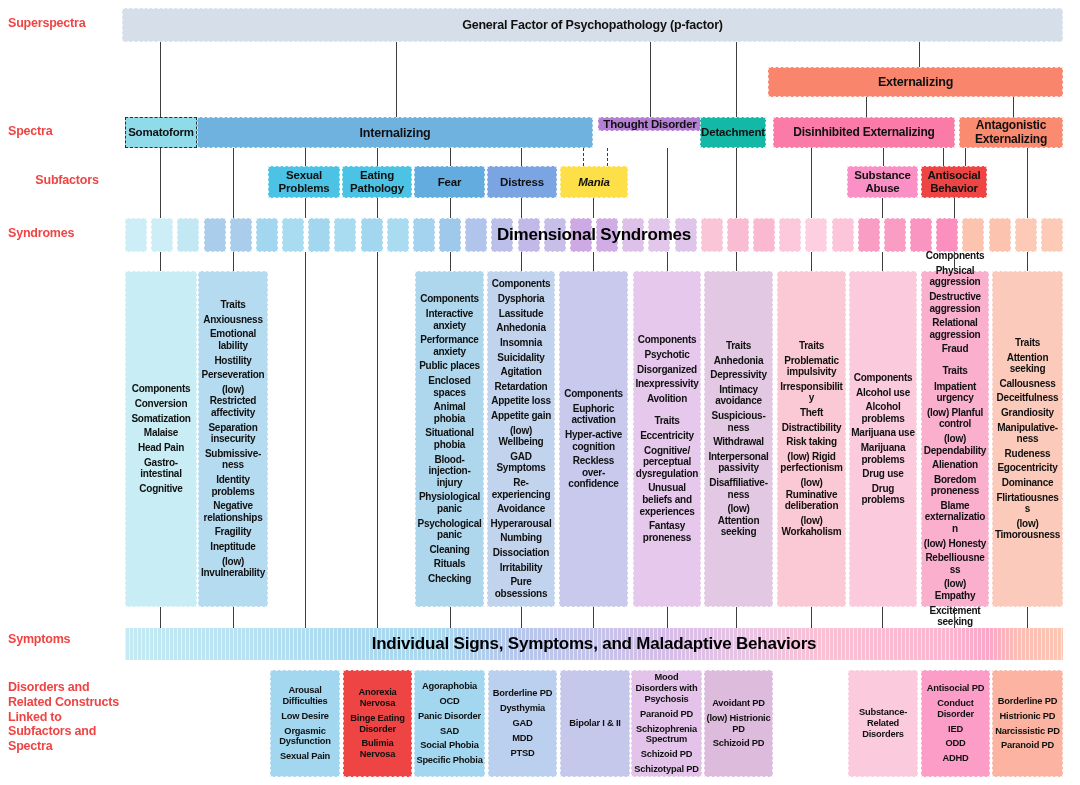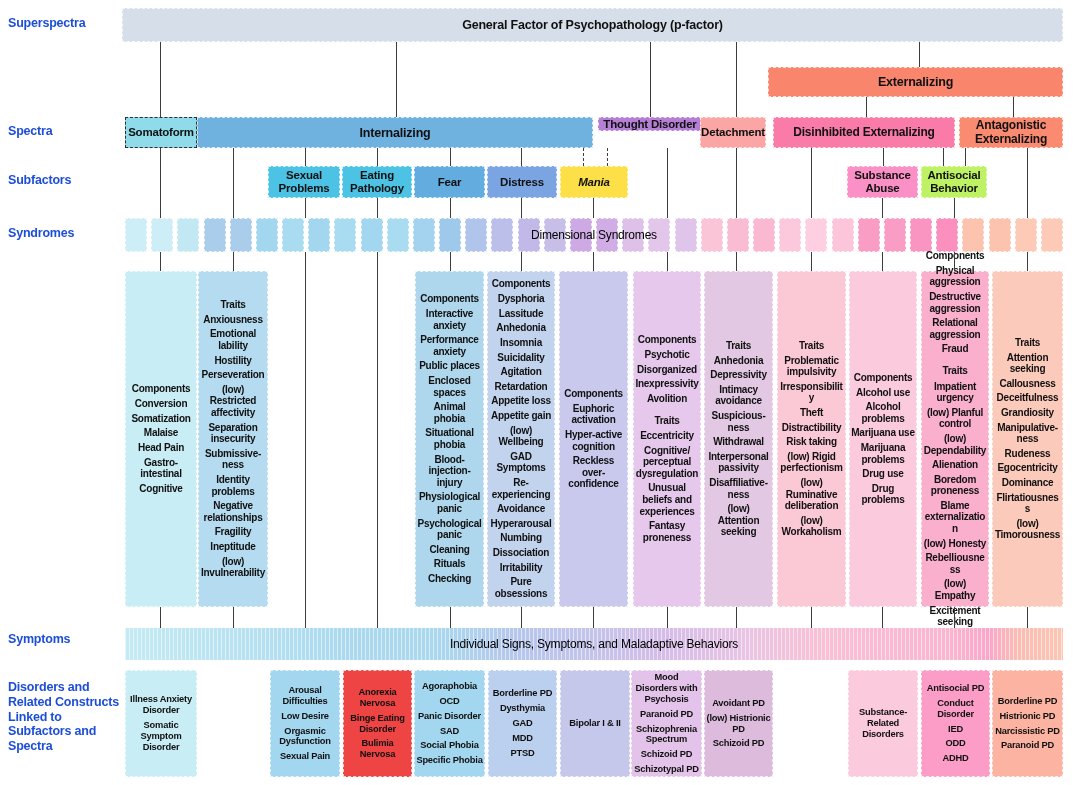--- a/index.html
+++ b/index.html
@@ -2,54 +2,54 @@
 <html><head>
 <meta charset="utf-8">
 <style>
   html,body{margin:0;padding:0;background:#ffffff;}
   #diagram{
     position:relative;width:1080px;height:785px;background:#fff;overflow:hidden;
     font-family:"Liberation Sans","DejaVu Sans",sans-serif;color:#111;
   }
   
   .lbl{position:absolute;left:8px;width:118px;font-weight:bold;font-size:12.5px;
-       line-height:1.18;letter-spacing:-0.2px;color:#1d4ed8;}
-  .lbl-superspectra{top:16px;} .lbl-spectra{top:124px;} .lbl-subfactors{top:173px;}
+       line-height:1.18;letter-spacing:-0.2px;color:#ef4444;}
+  .lbl-superspectra{top:16px;} .lbl-spectra{top:124px;} .lbl-subfactors{top:173px;text-align:center;}
   .lbl-syndromes{top:226px;} .lbl-components{top:266px;} .lbl-symptoms{top:632px;}
   .lbl-disorders{top:680px;}
   
   .bx{position:absolute;display:flex;align-items:center;justify-content:center;
       text-align:center;font-weight:bold;color:#101010;box-sizing:border-box;
       border:1px dashed rgba(255,255,255,.75);font-size:11.5px;line-height:1.12;
       letter-spacing:-0.2px;padding:1px 2px;}
   .nowrap{white-space:nowrap;}
   .blackdash{border:1.6px dashed #2e2e2e;}
   
   .b-pfactor{left:122px;top:8px;width:941px;height:34px;background:#d6dfe9;font-size:12.5px;}
   .b-ext{left:768px;top:67px;width:295px;height:30px;background:#f9856c;font-size:12.5px;}
   .b-somatoform{left:125px;top:117px;width:72px;height:31px;background:#8fdbe9;}
   .b-internalizing{left:197px;top:117px;width:396px;height:31px;background:#6fb2df;font-size:12.5px;}
   .b-td{left:598px;top:117px;width:104px;height:14px;background:#b57fd5;}
-  .b-detach{left:700px;top:117px;width:66px;height:31px;background:#fca5a5;}
+  .b-detach{left:700px;top:117px;width:66px;height:31px;background:#14b8a6;}
   .b-disinhib{left:773px;top:117px;width:182px;height:31px;background:#fa7ba7;font-size:12px;}
   .b-antag{left:959px;top:117px;width:104px;height:31px;background:#fa8a70;font-size:12px;}
   
   .b-sexual{left:268px;top:166px;width:72px;height:32px;background:#4cc3e5;}
   .b-eating{left:342px;top:166px;width:70px;height:32px;background:#4cc3e5;}
   .b-fear{left:414px;top:166px;width:71px;height:32px;background:#62ace0;}
   .b-distress{left:487px;top:166px;width:70px;height:32px;background:#7ba5e2;}
   .b-mania{left:560px;top:166px;width:68px;height:32px;background:#fde047;font-style:italic;}
   .b-subst{left:847px;top:166px;width:71px;height:32px;background:#fa90c5;}
-  .b-antisoc{left:921px;top:166px;width:66px;height:32px;background:#bef264;}
+  .b-antisoc{left:921px;top:166px;width:66px;height:32px;background:#ef4444;}
   
   .syn-band{position:absolute;left:125px;top:218px;width:938px;height:34px;}
   .syn-sq{position:absolute;top:0;width:22px;height:34px;box-sizing:border-box;
           border:1px dashed rgba(255,255,255,.8);}
   .band-label{position:absolute;left:0;top:0;width:100%;height:100%;display:flex;
-          align-items:center;justify-content:center;font-weight:normal;font-size:12px;
+          align-items:center;justify-content:center;font-weight:bold;font-size:17px;
           letter-spacing:-0.2px;z-index:2;color:#000;}
   
   .sym-band{position:absolute;left:125px;top:628px;width:938px;height:32px;
     background:
      repeating-linear-gradient(90deg,rgba(255,255,255,.55) 0px,rgba(255,255,255,.55) 1.5px,
         rgba(255,255,255,0) 1.5px,rgba(255,255,255,0) 4px),
      linear-gradient(90deg,#c4ebf4 0%,#a9d8ef 25%,#a9d8ef 33%,#b6c6ec 42%,#c4c3ea 50%,
         #d4bce8 57%,#e8c4e4 66%,#fac0d4 74%,#fbb5cf 88%,#fba6c9 92%,#fbbcb4 95%,#fcc6b2 100%);}
   
   .col{position:absolute;top:271px;height:336px;display:flex;flex-direction:column;
@@ -301,24 +301,20 @@
       <div class="sec-item">Egocentricity</div>
       <div class="sec-item">Dominance</div>
       <div class="sec-item">Flirtatiousness</div>
       <div class="sec-item">(low) Timorousness</div>
     </div>
 
   <div class="sym-band">
     <div class="band-label">Individual Signs, Symptoms, and Maladaptive Behaviors</div>
   </div>
 
-  <div class="dis d-somatic blackdash">
-      <div class="dis-item">Illness Anxiety Disorder</div>
-      <div class="dis-item">Somatic Symptom Disorder</div>
-    </div>
   <div class="dis d-sexual">
       <div class="dis-item">Arousal Difficulties</div>
       <div class="dis-item">Low Desire</div>
       <div class="dis-item">Orgasmic Dysfunction</div>
       <div class="dis-item">Sexual Pain</div>
     </div>
   <div class="dis d-eating">
       <div class="dis-item">Anorexia Nervosa</div>
       <div class="dis-item">Binge Eating Disorder</div>
       <div class="dis-item">Bulimia Nervosa</div>

